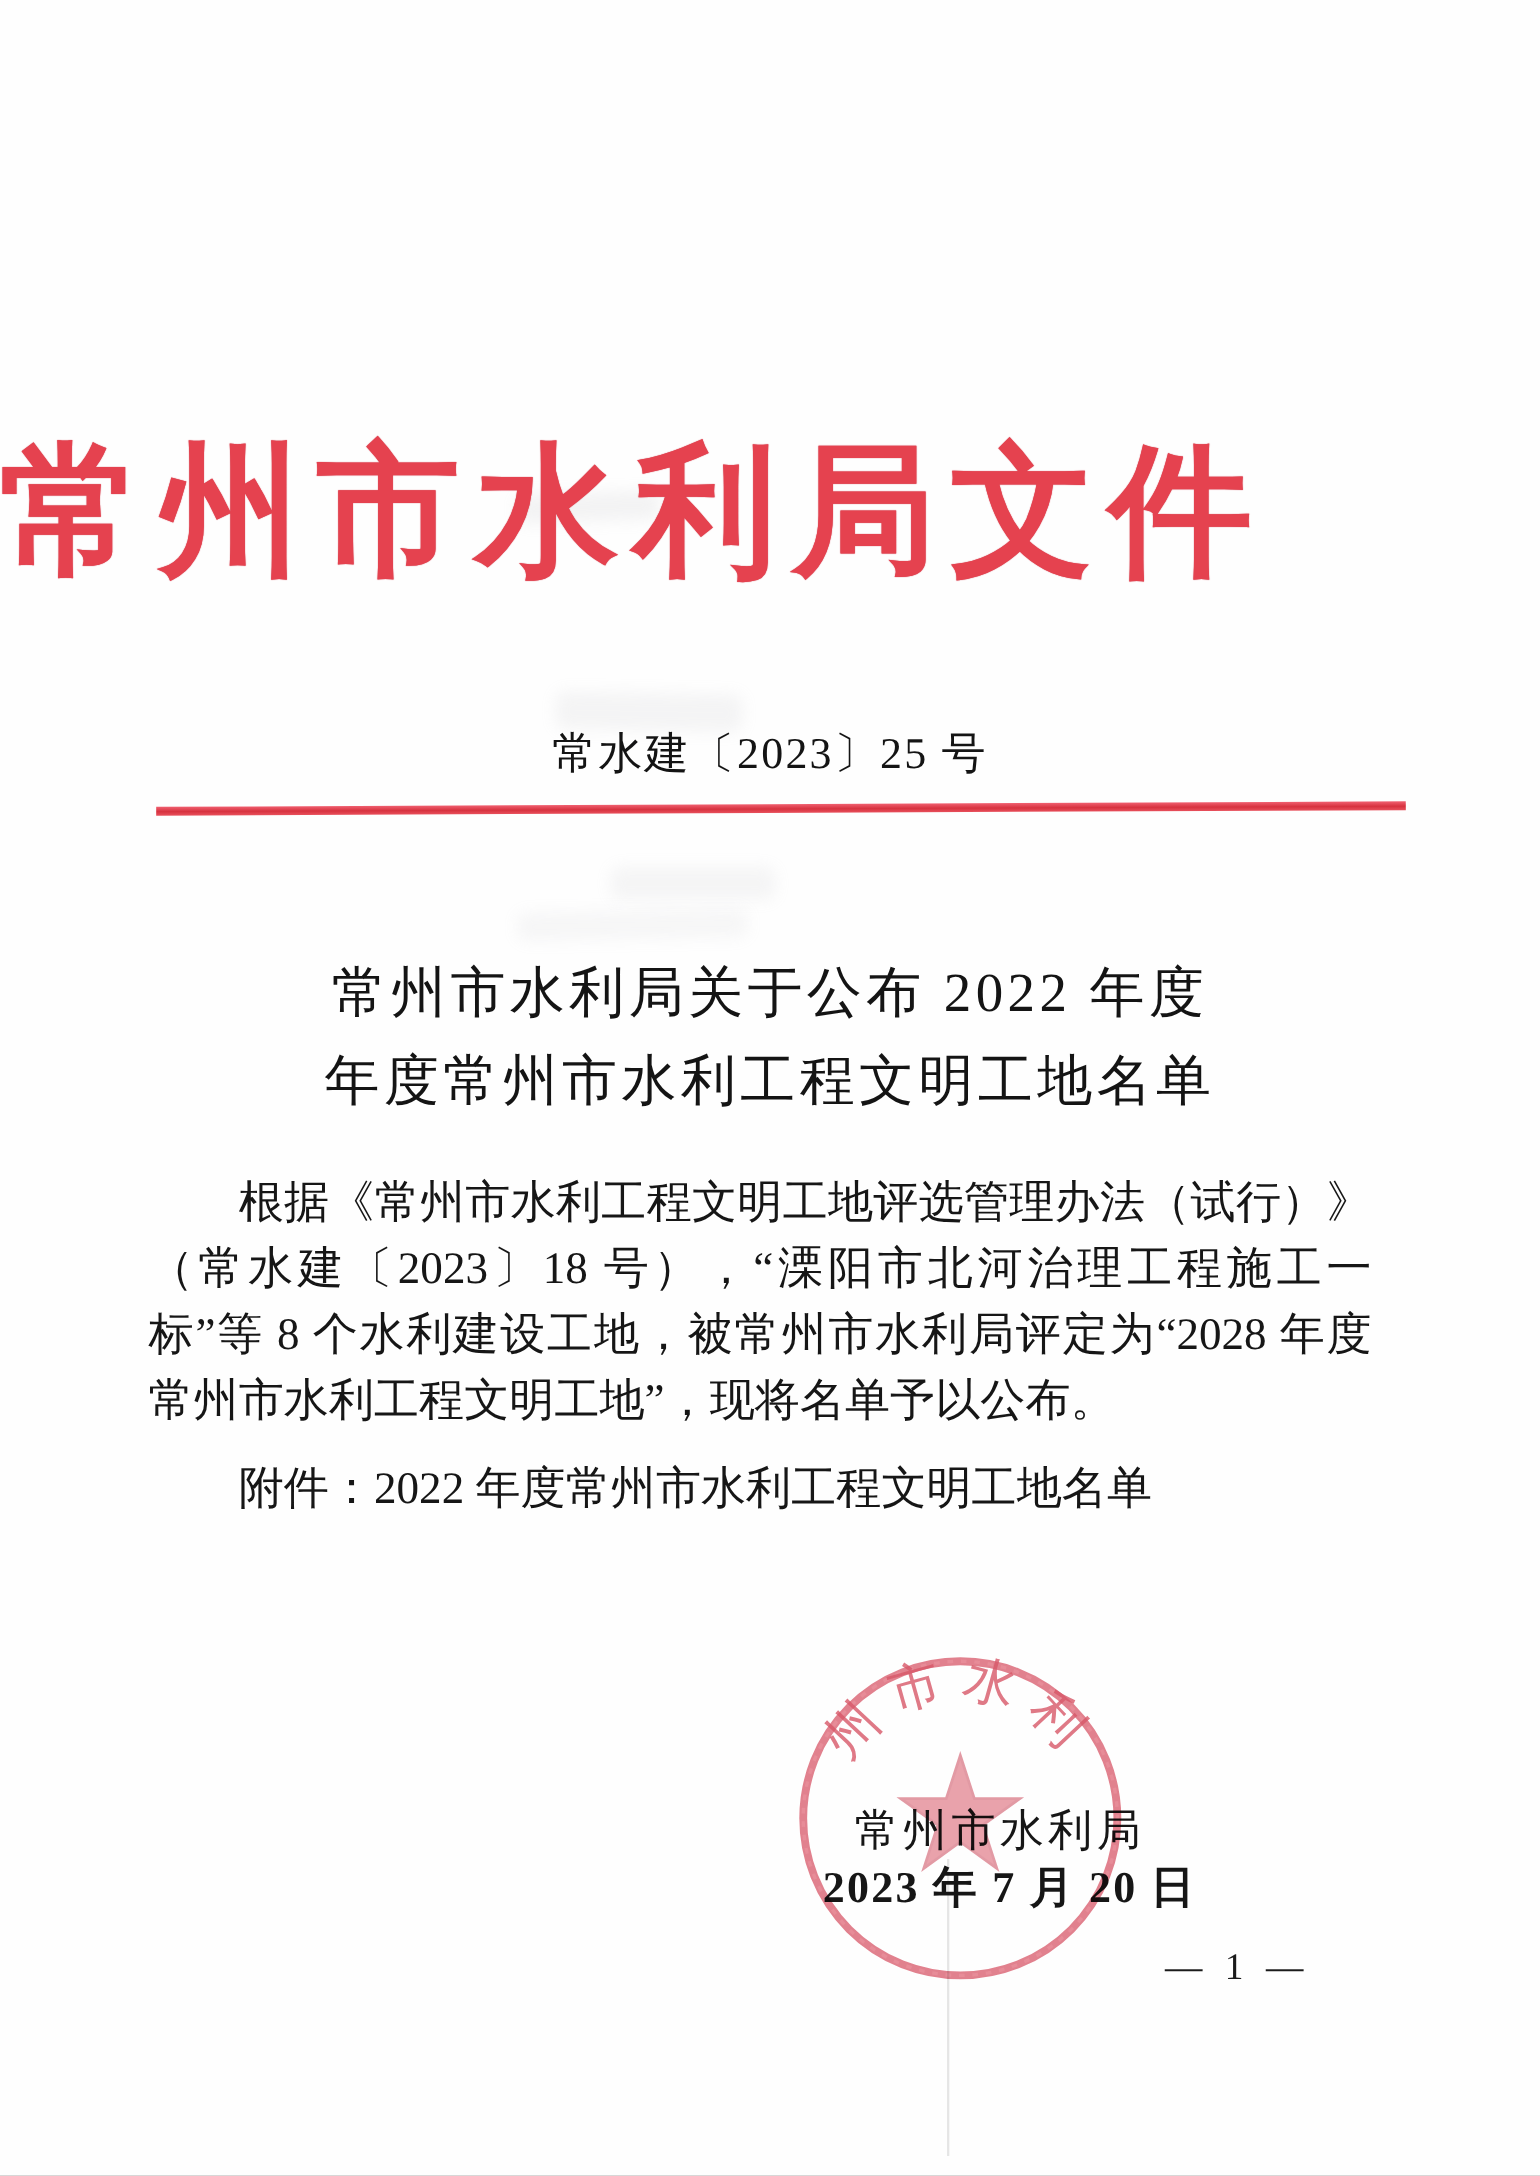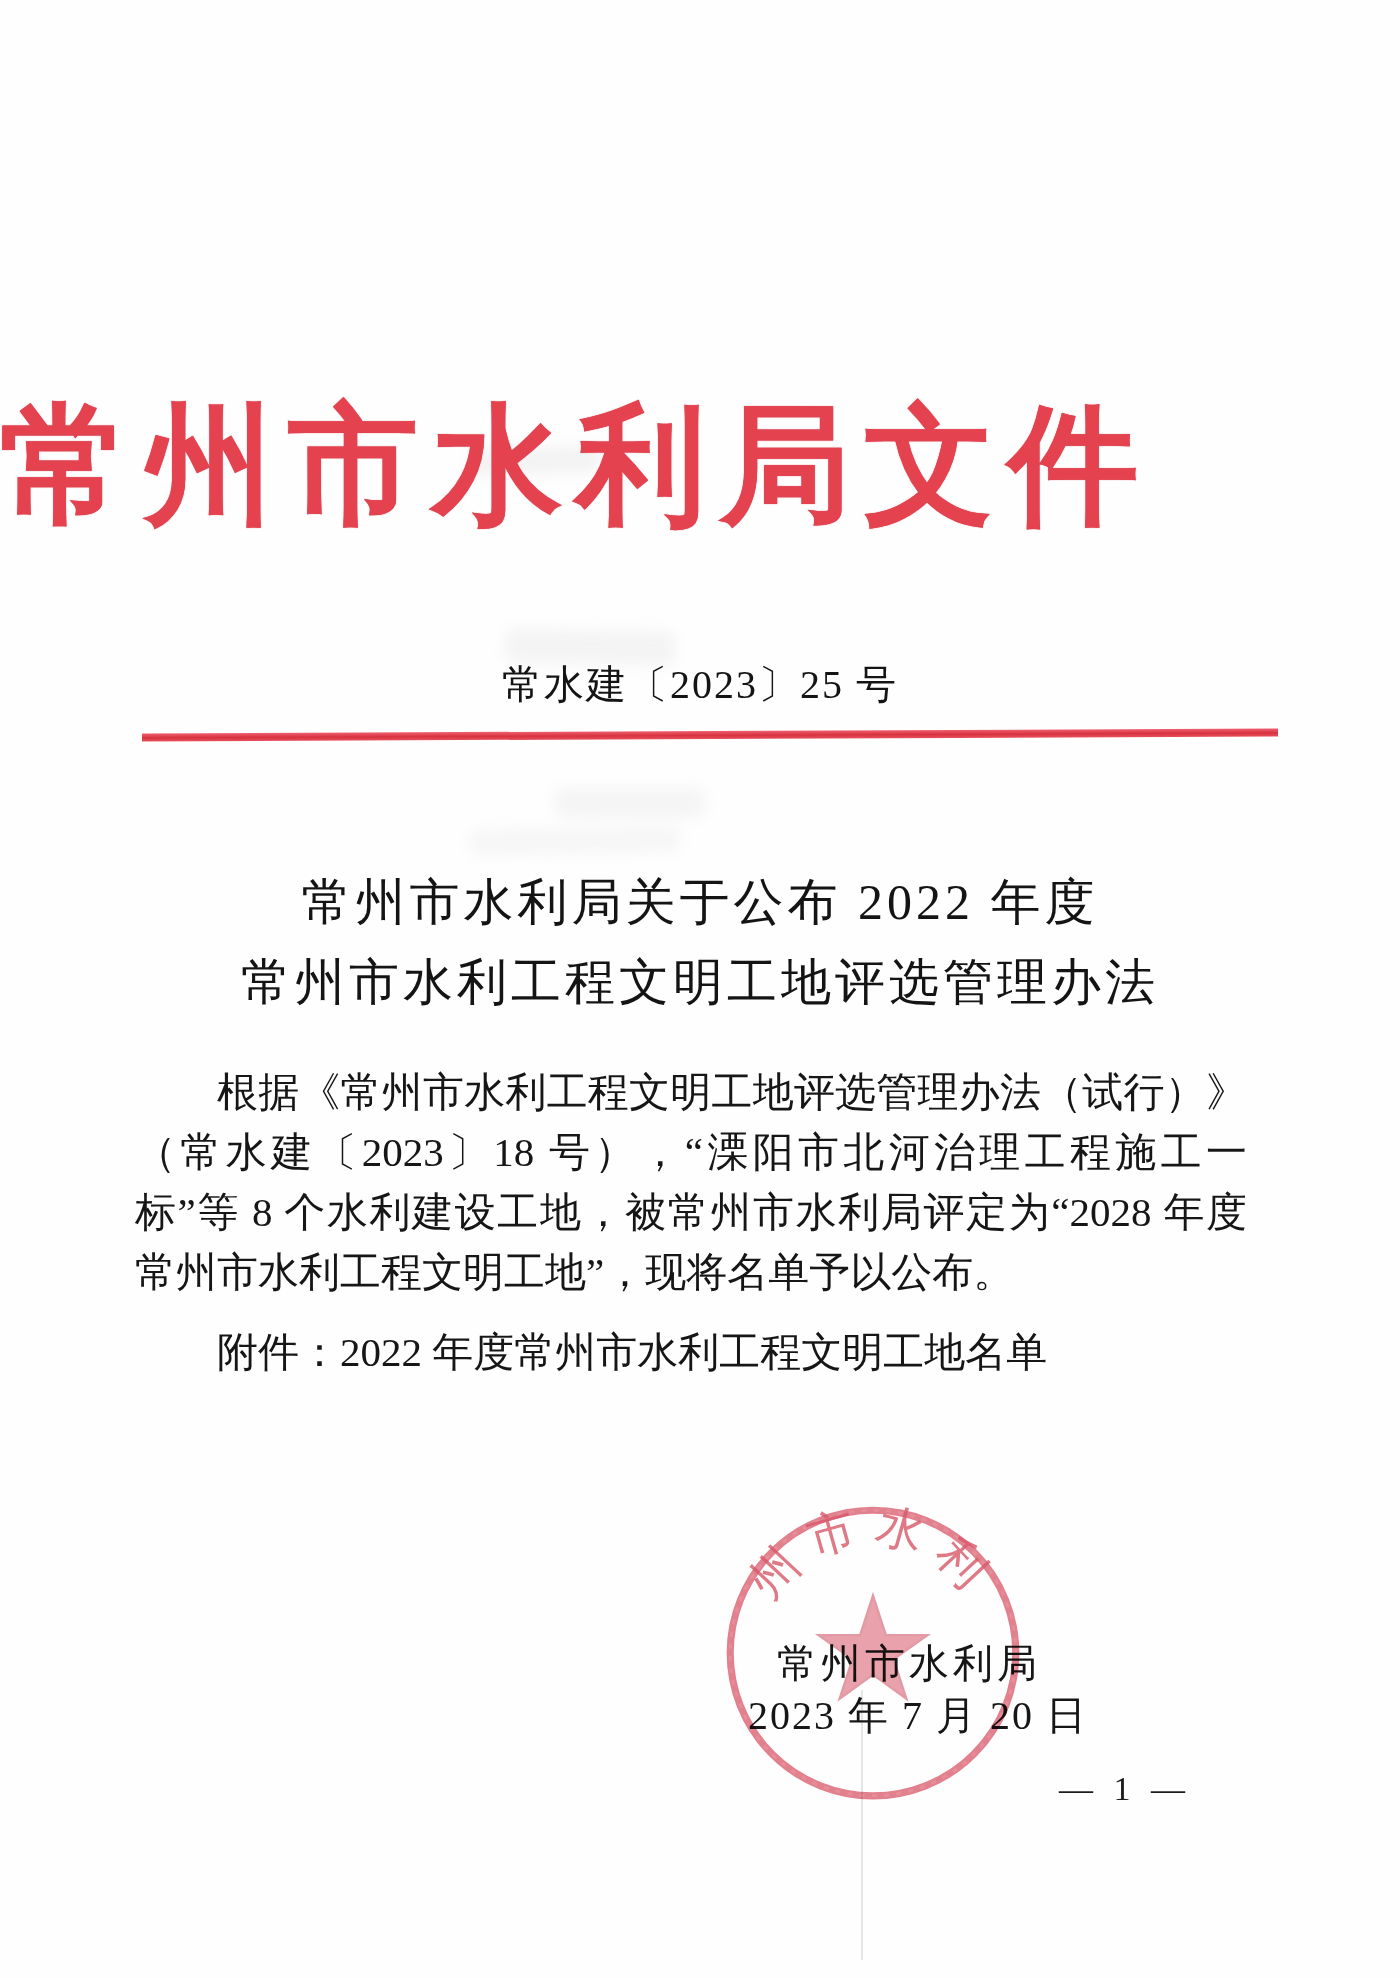--- a/index.html
+++ b/index.html
@@ -61,20 +61,21 @@
   
   .sig-agency{
     position:absolute;top:1640px;left:777px;
     font-size:40px;line-height:48px;letter-spacing:4px;color:#161616;
     white-space:nowrap;
   }
   .sig-date{
     position:absolute;top:1692px;left:748px;
     font-size:40px;line-height:48px;letter-spacing:2px;color:#161616;
     white-space:nowrap;
+    font-weight:bold;
   }
   
   .seal{
     position:absolute;top:1498px;left:720px;
     width:306px;height:306px;
     mix-blend-mode:multiply;
     opacity:.92;
     filter:blur(.4px);
     pointer-events:none;
   }
@@ -111,21 +112,21 @@
   <div class="crease"></div>
 
   <div class="banner">常州市水利局文件</div>
 
   <div class="doc-number">常水建〔2023〕25 号</div>
 
   <div class="red-rule"></div>
 
   <div class="doc-title">
     <div>常州市水利局关于公布 2022 年度</div>
-    <div>常州市水利工程文明工地评选管理办法</div>
+    <div>年度常州市水利工程文明工地名单</div>
   </div>
 
   <div class="body-col">
     <p class="indent">根据《常州市水利工程文明工地评选管理办法（试行）》（常水建〔2023〕18 号），“溧阳市北河治理工程施工一标”等 8 个水利建设工地，被常州市水利局评定为“2028 年度常州市水利工程文明工地”，现将名单予以公布。</p>
     <p class="indent attachment">附件：2022 年度常州市水利工程文明工地名单</p>
   </div>
 
   <div class="sig-agency">常州市水利局</div>
   <div class="sig-date">2023 年 7 月 20 日</div>
 

